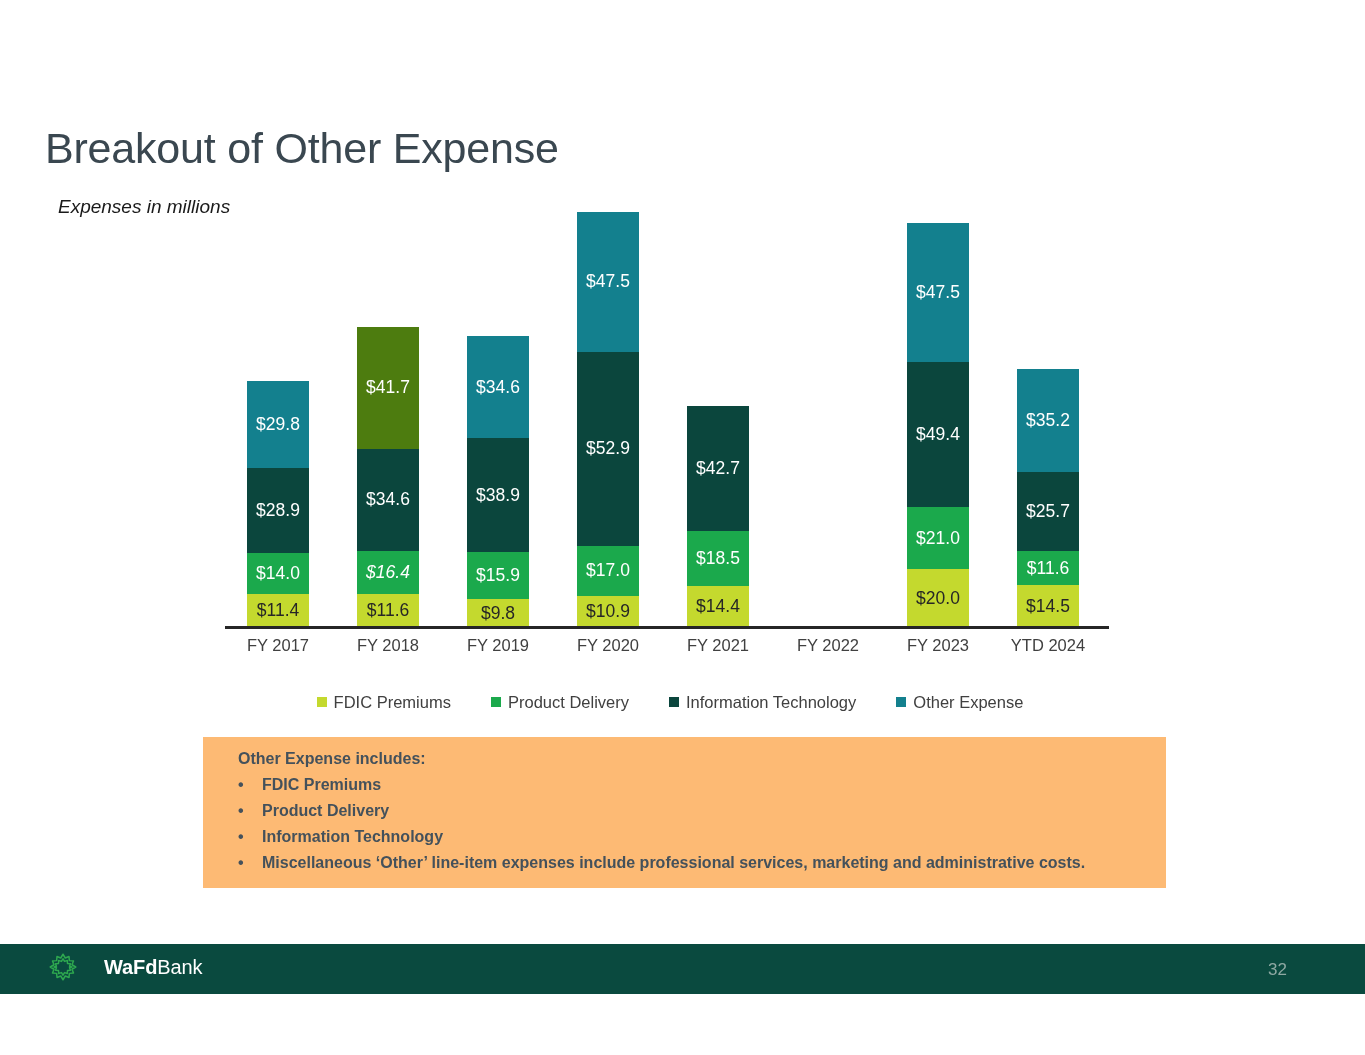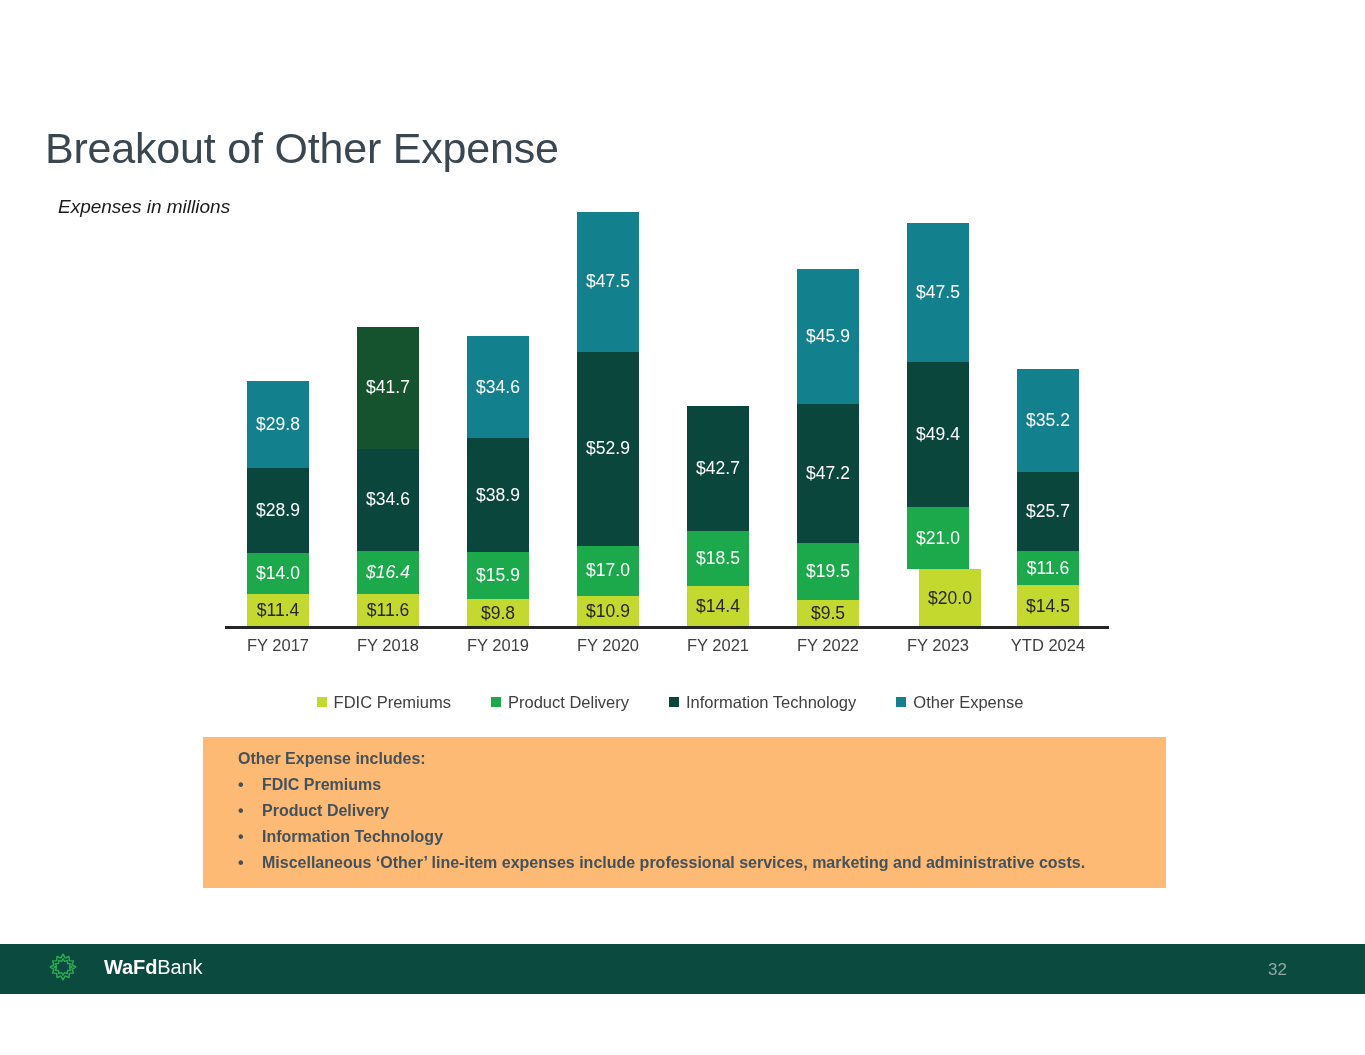--- a/index.html
+++ b/index.html
@@ -98,21 +98,21 @@
             <span>$28.9</span>
           </div>
           <div class="seg s1" style="height: 41.16px; background: rgb(27, 169, 76);">
             <span>$14.0</span>
           </div>
           <div class="seg s0 tiny" style="height: 33.516px; background: rgb(196, 217, 46);">
             <span>$11.4</span>
           </div>
         </div>
         <div class="bar-group" style="left: 132px;">
-          <div class="seg s3" style="height: 122.598px; background: #14532d;">
+          <div class="seg s3" style="height: 122.598px; background: #4d7c0f;">
             <span>$41.7</span>
           </div>
           <div class="seg s2" style="height: 101.724px; background: rgb(11, 70, 61);">
             <span>$34.6</span>
           </div>
           <div class="seg s1" style="height: 43px; background: rgb(27, 169, 76); font-style: italic;">
             <span>$16.4</span>
           </div>
           <div class="seg s0" style="height: 34.104px; background: rgb(196, 217, 46);">
             <span>$11.6</span>
@@ -150,45 +150,31 @@
           <div class="seg s2" style="height: 125.538px; background: rgb(11, 70, 61);">
             <span>$42.7</span>
           </div>
           <div class="seg s1" style="height: 54.39px; background: rgb(27, 169, 76);">
             <span>$18.5</span>
           </div>
           <div class="seg s0" style="height: 42.336px; background: rgb(196, 217, 46);">
             <span>$14.4</span>
           </div>
         </div>
-        <div class="bar-group" style="left: 572px;">
-          <div class="seg s3" style="height: 134.946px; background: rgb(19, 128, 142);">
-            <span>$45.9</span>
-          </div>
-          <div class="seg s2" style="height: 138.768px; background: rgb(11, 70, 61);">
-            <span>$47.2</span>
-          </div>
-          <div class="seg s1" style="height: 57.33px; background: rgb(27, 169, 76);">
-            <span>$19.5</span>
-          </div>
-          <div class="seg s0 tiny" style="height: 27.93px; background: rgb(196, 217, 46);">
-            <span>$9.5</span>
-          </div>
-        </div>
         <div class="bar-group" style="left: 682px;">
           <div class="seg s3" style="height: 139.65px; background: rgb(19, 128, 142);">
             <span>$47.5</span>
           </div>
           <div class="seg s2" style="height: 145.236px; background: rgb(11, 70, 61);">
             <span>$49.4</span>
           </div>
           <div class="seg s1" style="height: 61.74px; background: rgb(27, 169, 76);">
             <span>$21.0</span>
           </div>
-          <div class="seg s0" style="height: 58.8px; background: rgb(196, 217, 46); margin-left: 12px;">
+          <div class="seg s0" style="height: 58.8px; background: rgb(196, 217, 46);">
             <span>$20.0</span>
           </div>
         </div>
         <div class="bar-group" style="left: 792px;">
           <div class="seg s3" style="height: 103.488px; background: rgb(19, 128, 142);">
             <span>$35.2</span>
           </div>
           <div class="seg s2" style="height: 79px; background: rgb(11, 70, 61);">
             <span>$25.7</span>
           </div>

